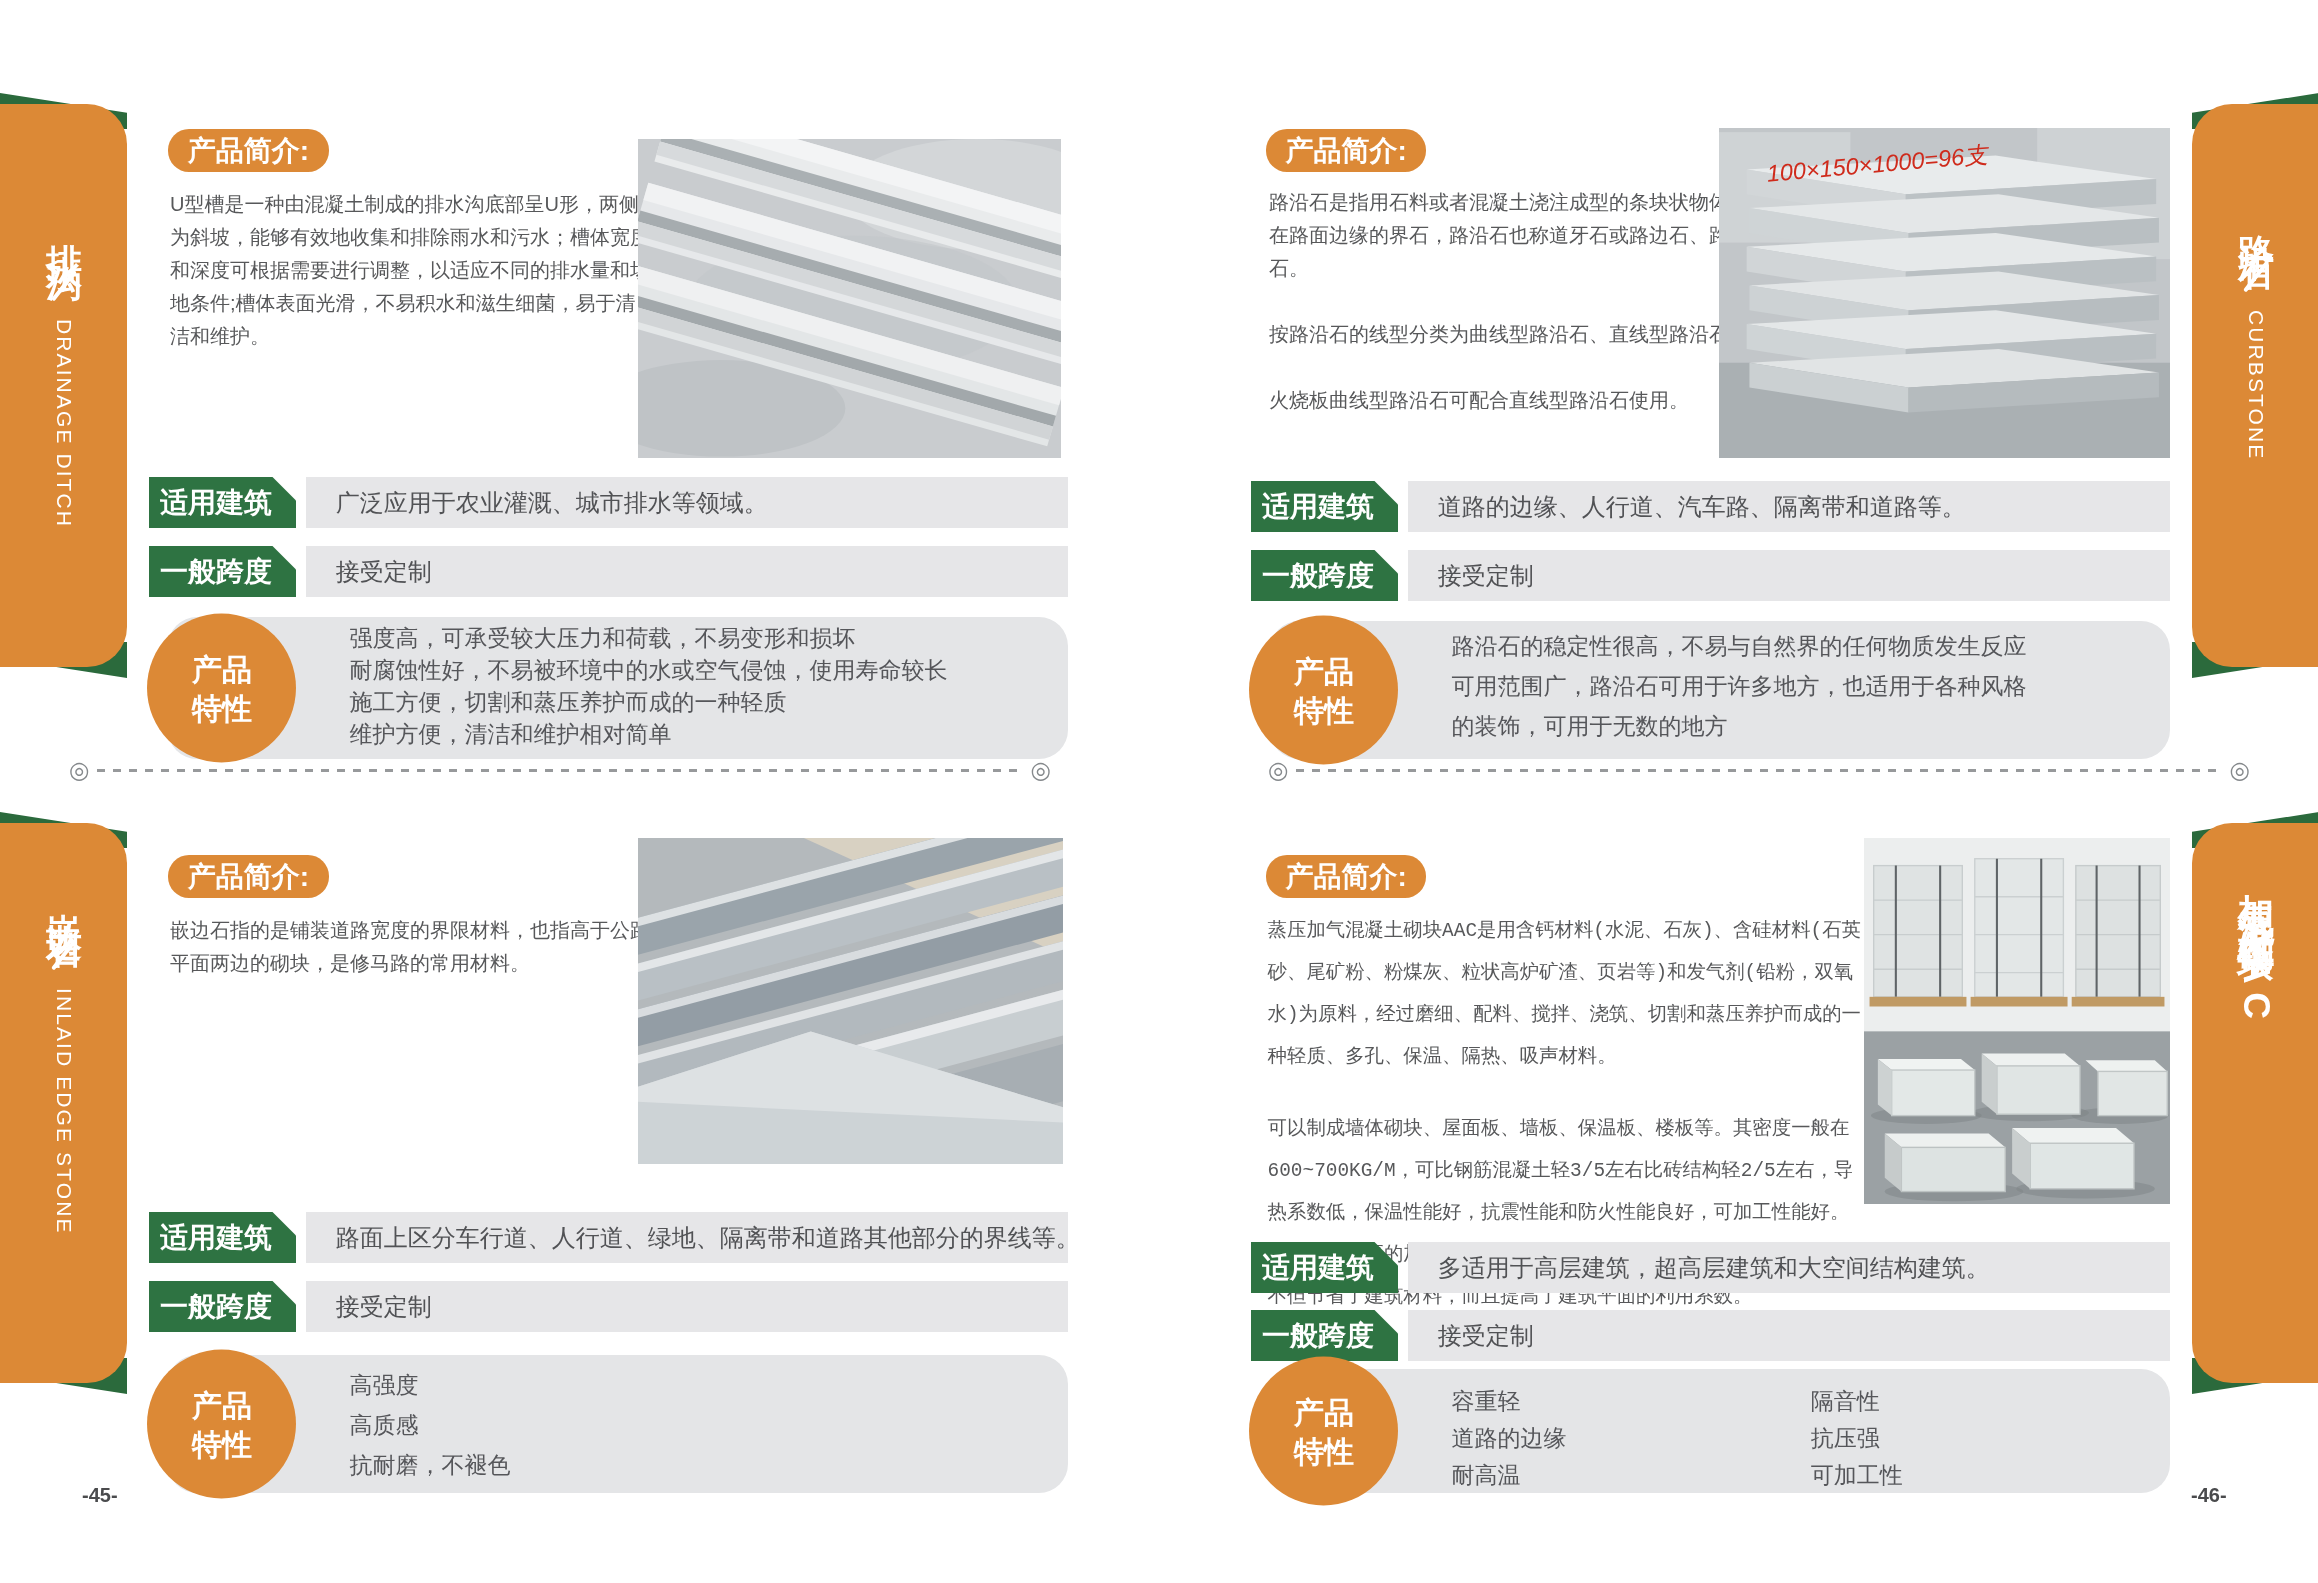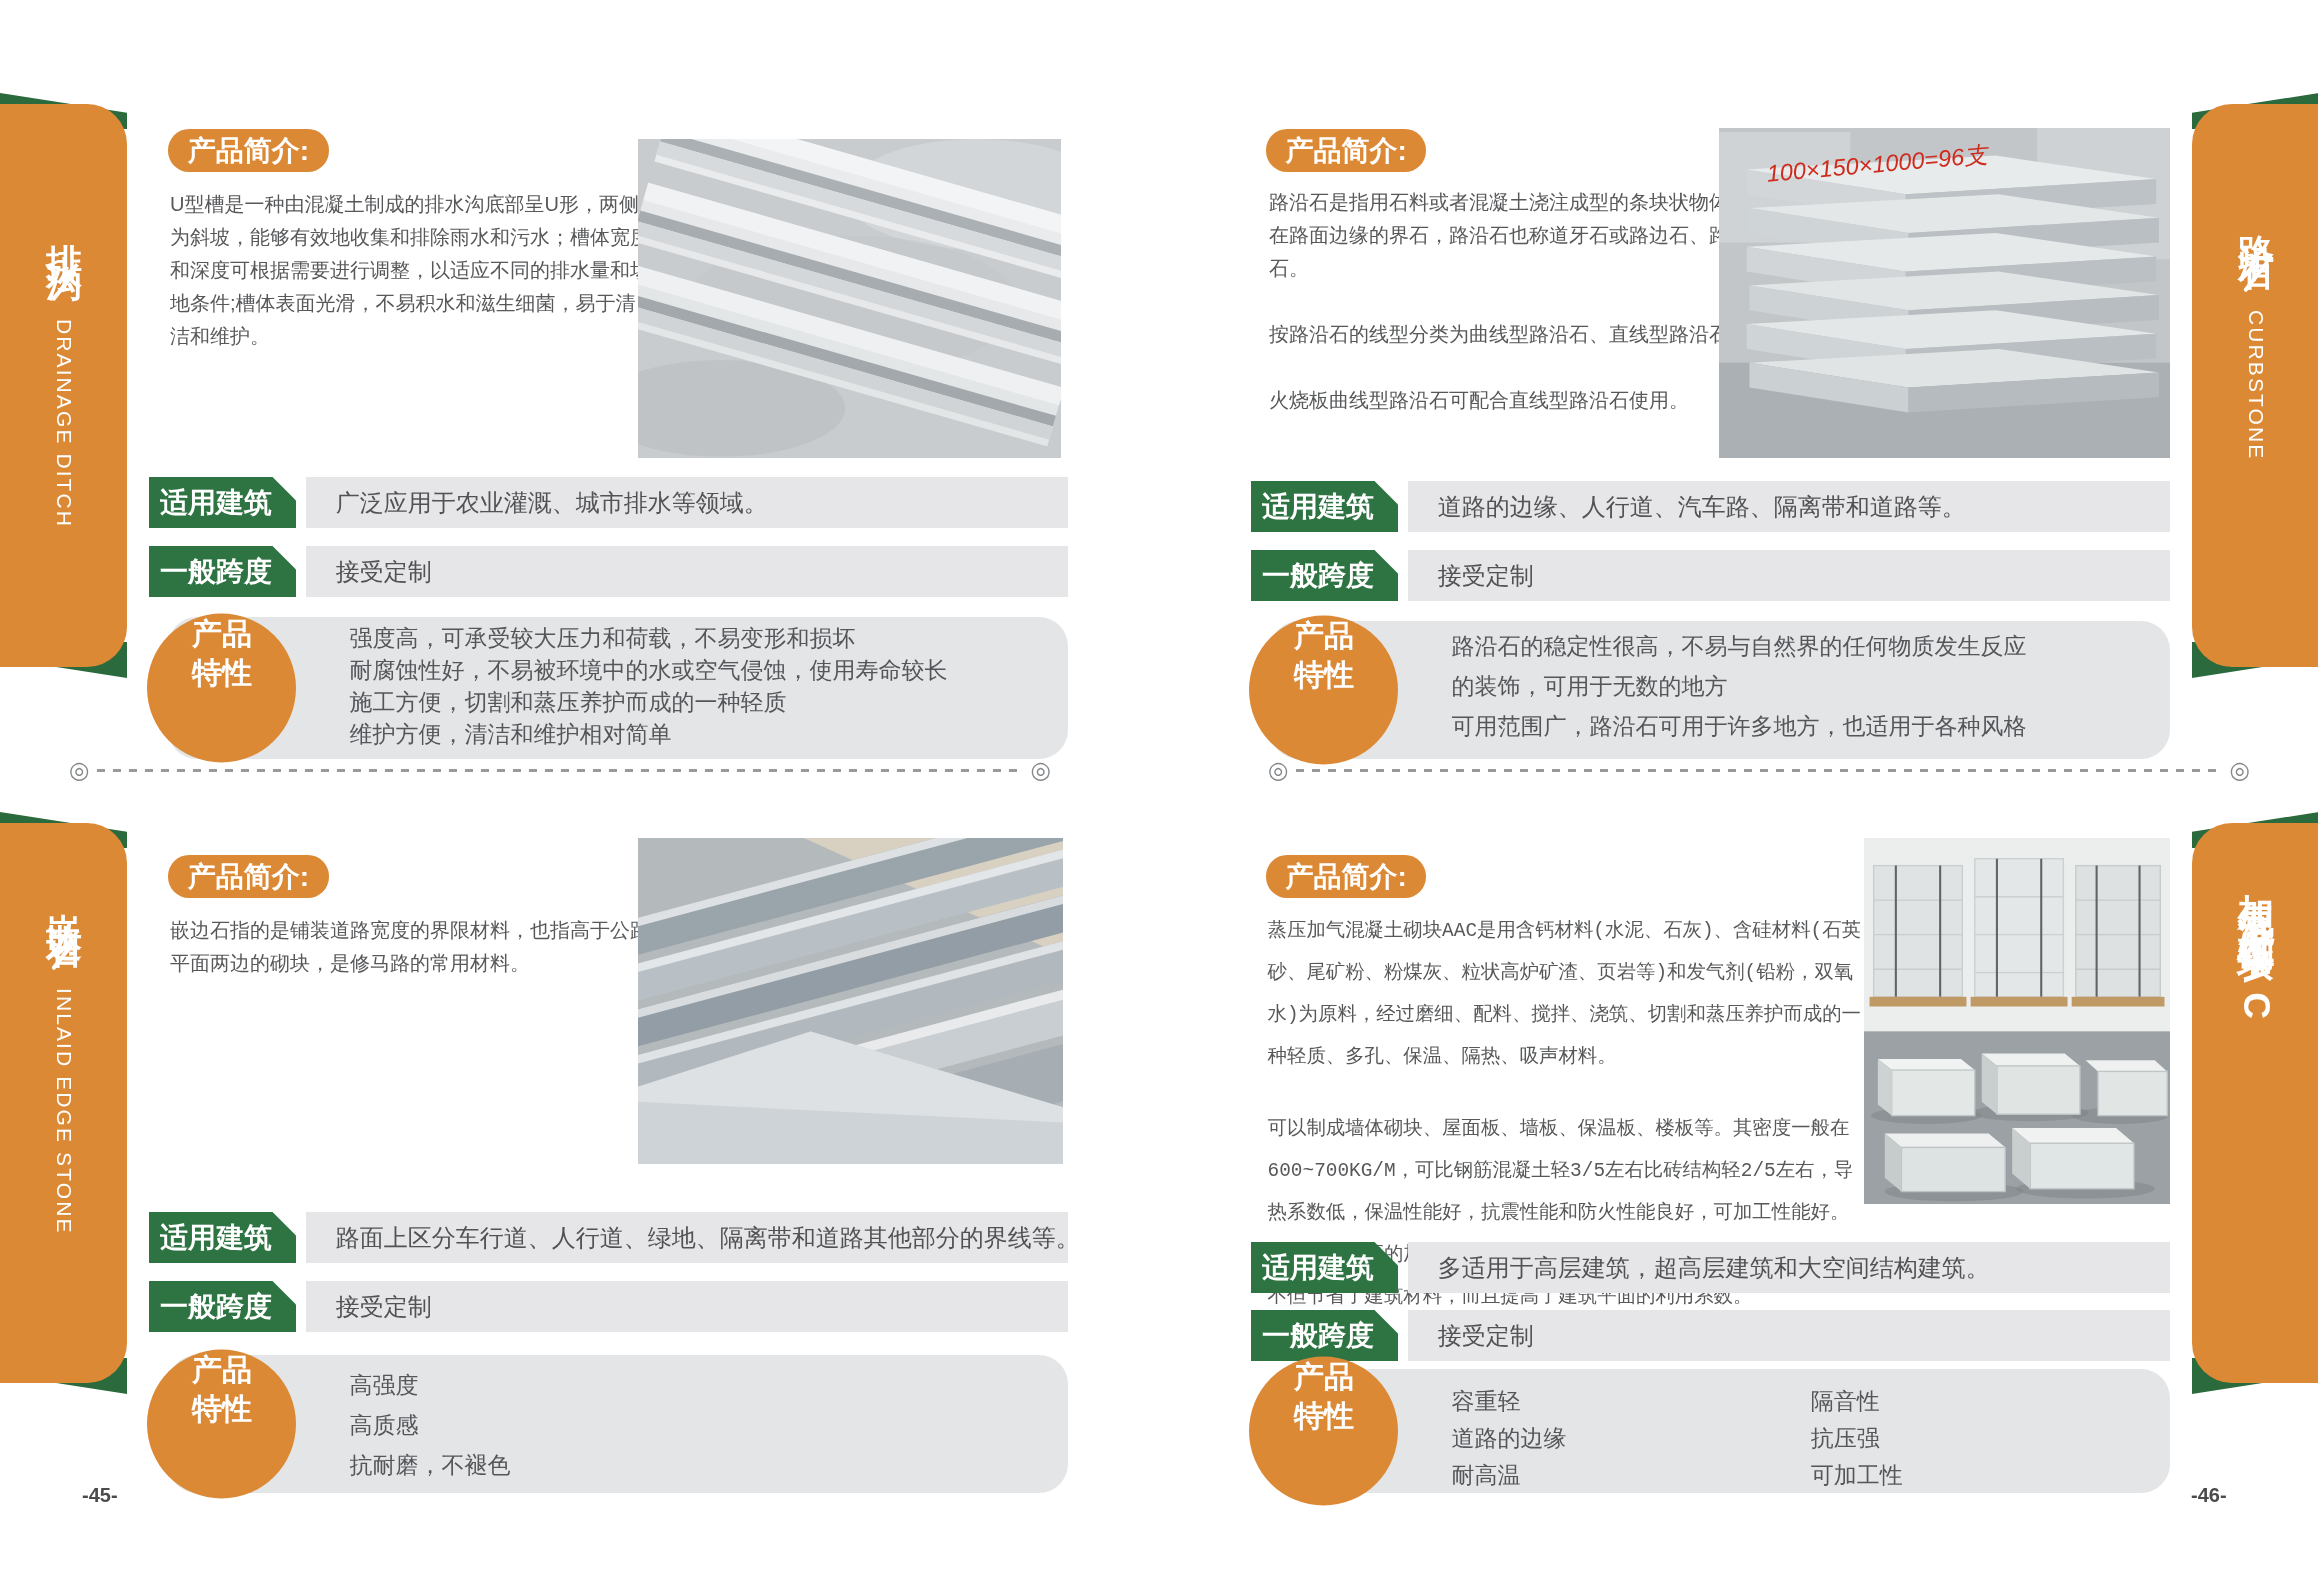--- a/index.html
+++ b/index.html
@@ -79,21 +79,21 @@
   #sec-c .row.r1{top:389px;} #sec-c .row.r2{top:458px;}
   #sec-d .row.r1{top:419px;} #sec-d .row.r2{top:487px;}
   .row .tag{flex:none;width:147px;background:var(--tagGreen);color:#fff;font-weight:bold;font-size:28px;line-height:51px;padding-left:11px;clip-path:polygon(0 0,calc(100% - 23.5px) 0,100% 46%,100% 100%,0 100%);}
   .row .bar{flex:1;margin-left:9.7px;background:var(--barGray);color:#515255;font-size:24px;line-height:51px;padding-left:30px;white-space:nowrap;overflow:hidden;}
 
   .features{position:absolute;left:19.4px;right:0;background:var(--boxGray);border-radius:29px;}
   #sec-a .features{top:513px;height:142px;}
   #sec-b .features{top:517px;height:138px;}
   #sec-c .features{top:532px;height:138px;}
   #sec-d .features{top:546px;height:124px;}
-  .features .circle{position:absolute;left:-21px;top:50%;transform:translateY(-50%);width:149px;height:149px;border-radius:50%;background:var(--orange);color:#fff;font-weight:bold;font-size:30px;line-height:39px;display:flex;flex-direction:column;align-items:center;}
+  .features .circle{position:absolute;left:-21px;top:50%;transform:translateY(-50%);width:149px;height:149px;border-radius:50%;background:var(--orange);color:#fff;font-weight:bold;font-size:30px;line-height:39px;display:flex;flex-direction:column;align-items:center;justify-content:center;}
   .features .flist{margin-left:181px;color:#55565A;font-size:23px;}
   #sec-a .flist{padding-top:5px;line-height:32px;}
   #sec-b .flist{padding-top:5px;line-height:40px;}
   #sec-c .flist{padding-top:9.7px;line-height:40px;}
   #sec-d .flist{display:flex;padding-top:5.5px;line-height:37px;}
   #sec-d .flist .col{width:50%;margin-top:8px;}
   .flist p{margin:0;}
 
   
   .divider{position:absolute;top:758px;height:25px;display:flex;align-items:center;color:#85898C;}
@@ -246,22 +246,22 @@
     <div class="tag">一般跨度</div>
     <div class="bar">接受定制</div>
   </div>
   <div class="features">
     <div class="circle">
       <span>产品</span>
       <span>特性</span>
     </div>
     <div class="flist">
       <p>路沿石的稳定性很高，不易与自然界的任何物质发生反应</p>
+      <p>可用范围广，路沿石可用于许多地方，也适用于各种风格</p>
       <p>的装饰，可用于无数的地方</p>
-      <p>可用范围广，路沿石可用于许多地方，也适用于各种风格</p>
     </div>
   </div>
 </section>
 
 <section class="sec" id="sec-c">
   <div class="pill">产品简介:</div>
   <div class="intro">
     <p>嵌边石指的是铺装道路宽度的界限材料，也指高于公路平面两边的砌块，是修马路的常用材料。</p>
   </div>
   <div class="photo">

